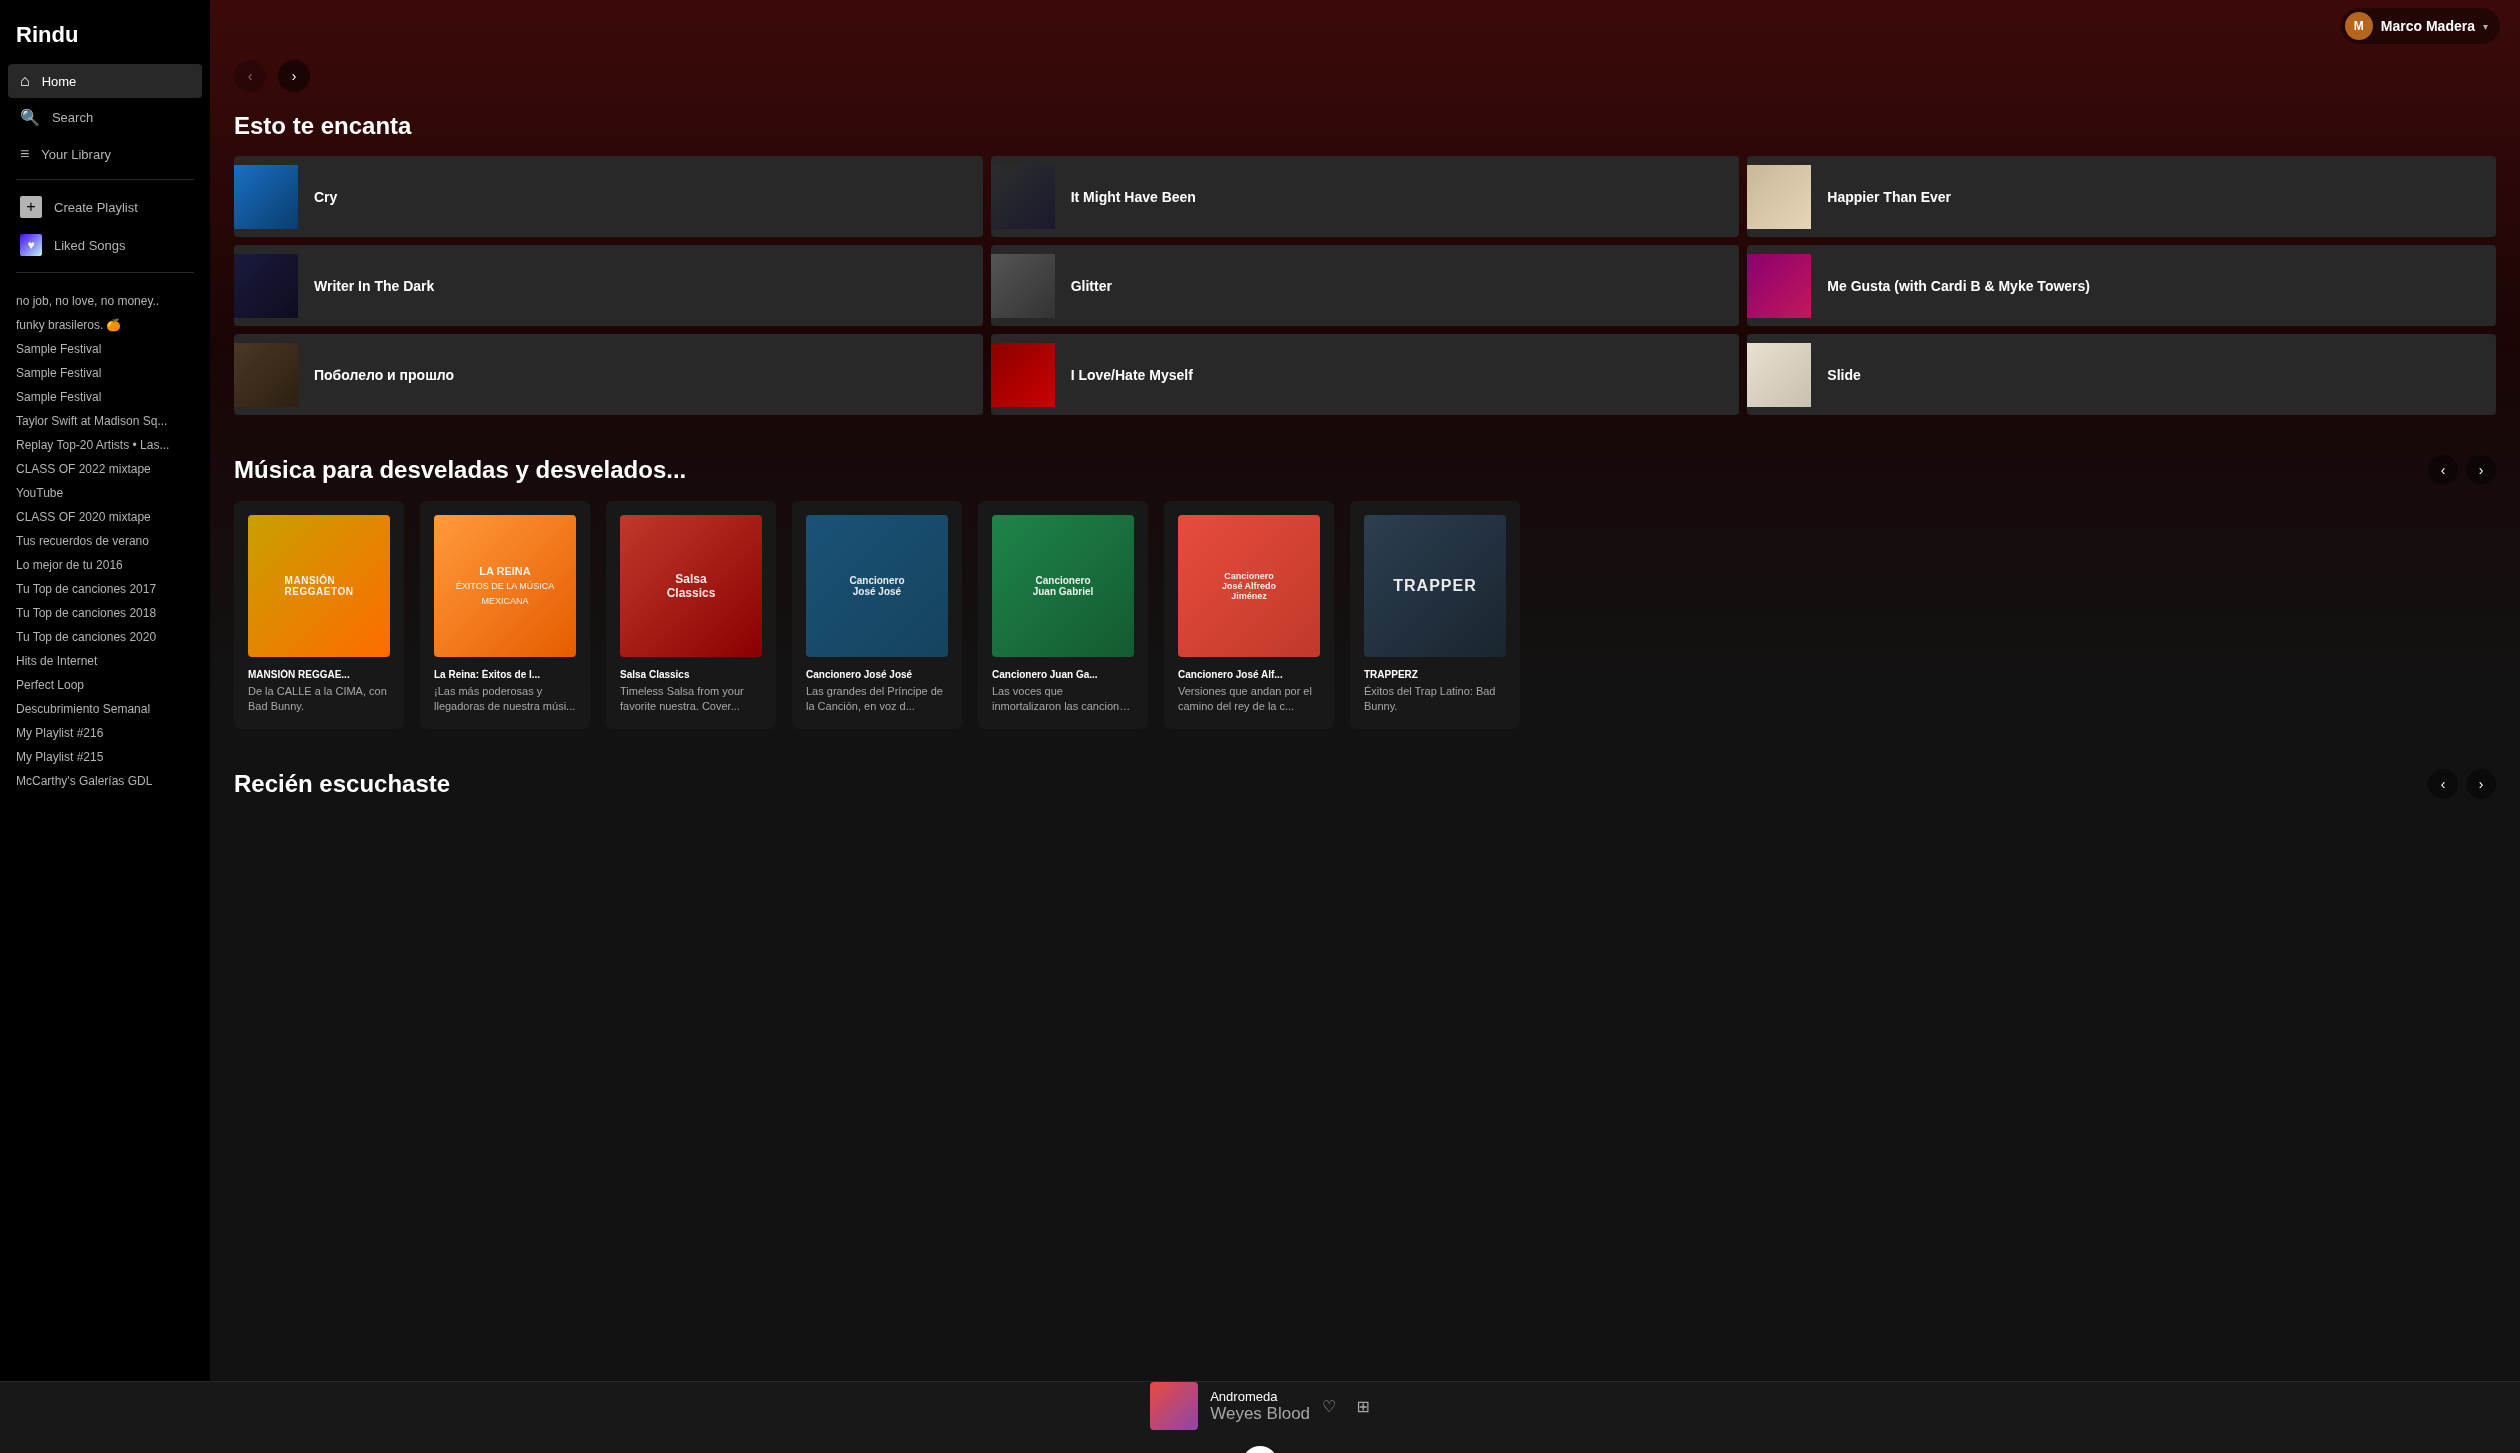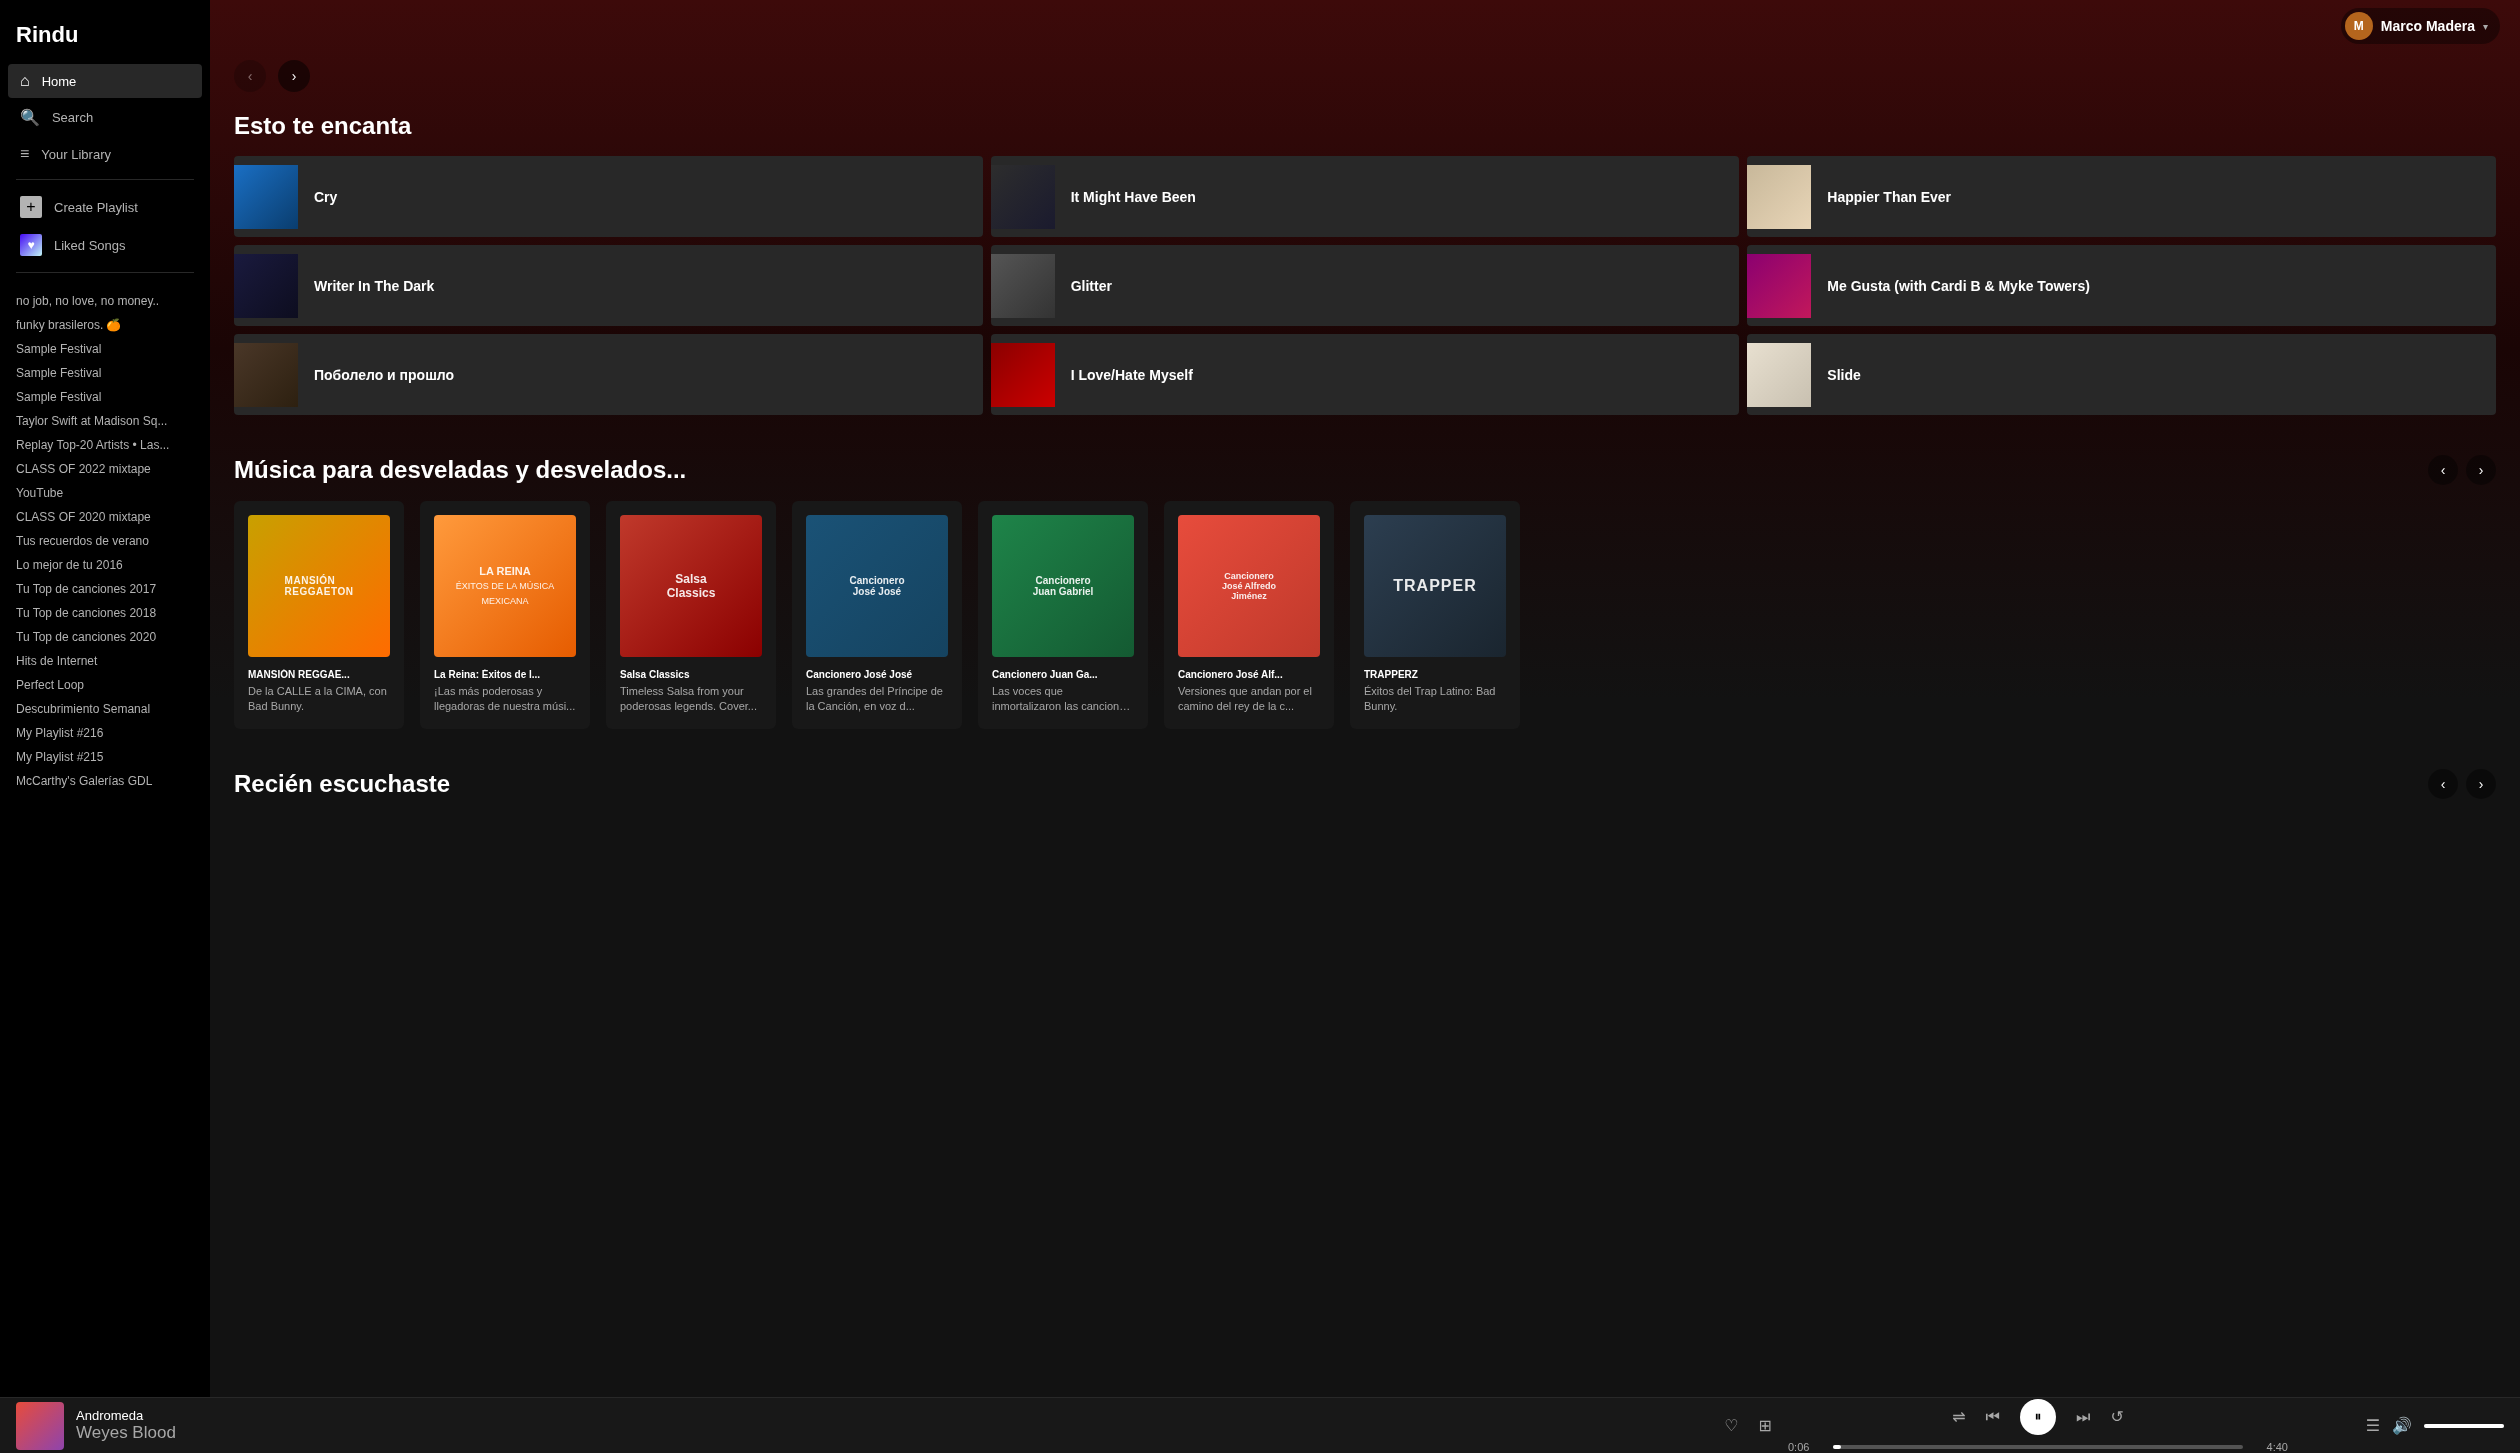--- a/index.html
+++ b/index.html
@@ -251,27 +251,28 @@
       color: #a7a7a7;
       line-height: 1.4;
       display: -webkit-box;
       -webkit-line-clamp: 2;
       -webkit-box-orient: vertical;
       overflow: hidden;
     }
 
     
     .player {
-      height: 56px;
+      height: 72px;
       background: #181818;
       border-top: 1px solid #282828;
       display: flex;
       align-items: center;
       padding: 0 16px;
       gap: 16px;
+      flex-direction: column;
     }
     .player-track {
       display: flex;
       align-items: center;
       gap: 12px;
       min-width: 200px;
       flex: 1;
     }
     .player-thumb {
       width: 48px; height: 48px;
@@ -533,21 +534,21 @@
               <div style="font-size:11px;text-align:center;padding:4px;line-height:1.3;font-weight:900">LA REINA<br><span style="font-size:9px;font-weight:400">ÉXITOS DE LA MÚSICA MEXICANA</span></div>
             </div>
             <div class="card-title">La Reina: Éxitos de l...</div>
             <div class="card-subtitle">¡Las más poderosas y llegadoras de nuestra músi...</div>
           </div>
           <div class="card">
             <div class="card-image-box art-salsa">
               <div style="font-size:12px;text-align:center;font-weight:900;padding:4px;">Salsa<br>Classics</div>
             </div>
             <div class="card-title">Salsa Classics</div>
-            <div class="card-subtitle">Timeless Salsa from your poderosas legends. Cover...</div>
+            <div class="card-subtitle">Timeless Salsa from your favorite nuestra. Cover...</div>
           </div>
           <div class="card">
             <div class="card-image-box art-josejose">
               <div style="font-size:10px;text-align:center;font-weight:700;padding:4px;">Cancionero<br>José José</div>
             </div>
             <div class="card-title">Cancionero José José</div>
             <div class="card-subtitle">Las grandes del Príncipe de la Canción, en voz d...</div>
           </div>
           <div class="card">
             <div class="card-image-box art-juangabriel">

